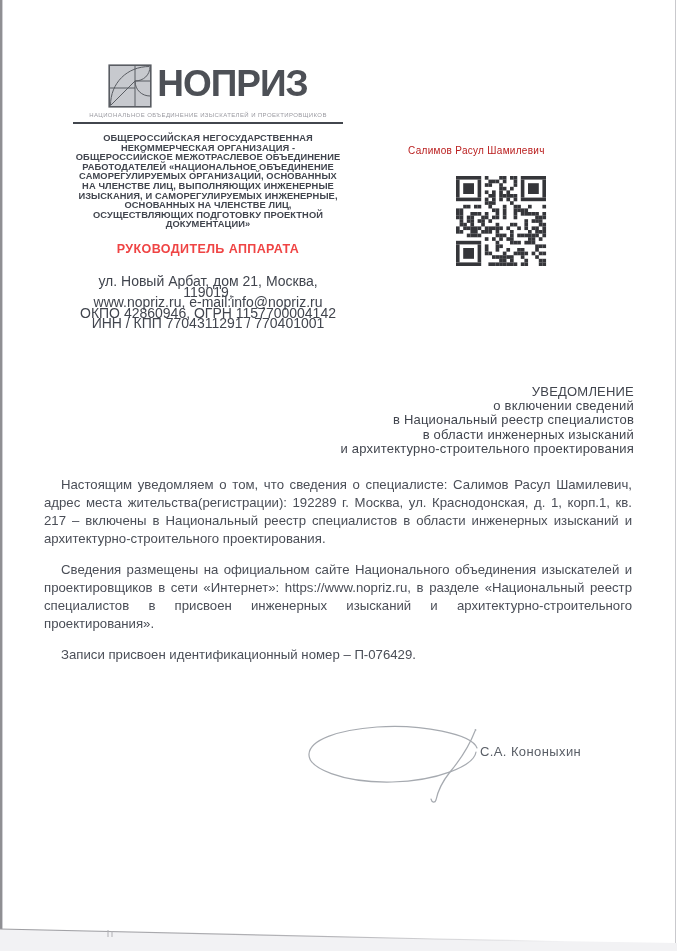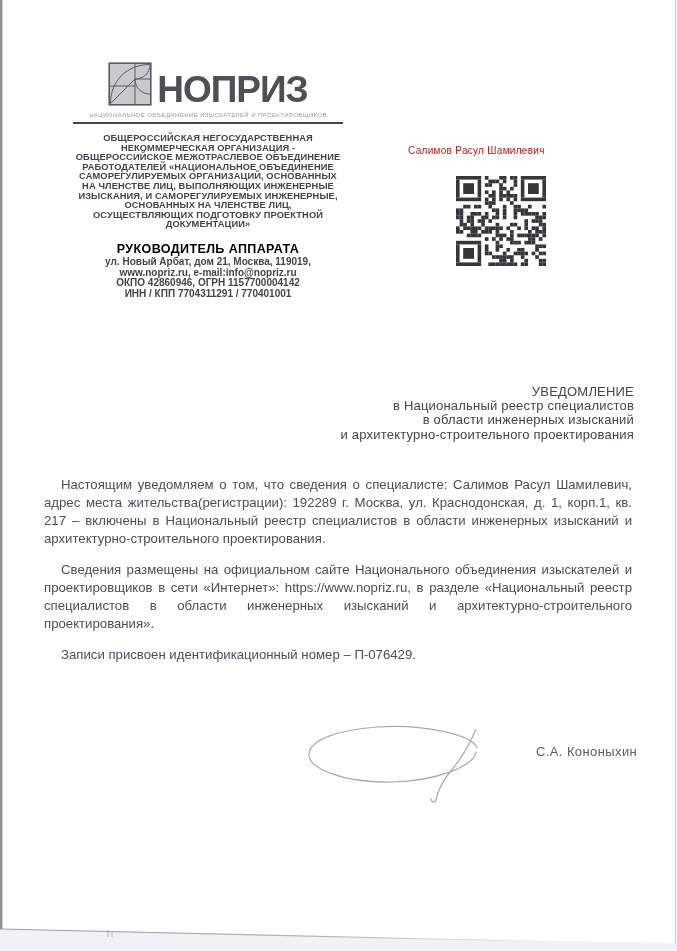--- a/index.html
+++ b/index.html
@@ -17,41 +17,41 @@
   }
 
   
   .edge-left  { position:absolute; left:0; top:0; width:2px; height:100%; background:#8f8f93; }
   .edge-left2 { position:absolute; left:2px; top:0; width:1px; height:100%; background:#cfcfd3; }
   .edge-right { position:absolute; right:1px; top:0; width:1px; height:100%; background:#c9c9cd; }
   .scan-bottom { position:absolute; left:0; top:922px; }
 
   
   .letterhead { position:absolute; left:73px; top:64px; width:270px; text-align:center; }
-  .logo-row { display:flex; justify-content:center; align-items:flex-end; gap:5px; height:46px; }
+  .logo-row { display:flex; justify-content:center; align-items:flex-start; gap:5px; height:46px; }
   .logo-mark { flex:0 0 auto; }
   .logo-text {
     font-size:37px; font-weight:bold; color:#4d5056;
     letter-spacing:-1px; line-height:40px;
   }
   .logo-tagline {
     margin-top:2px; font-size:6px; color:#9a9aa1;
     letter-spacing:0.4px; white-space:nowrap;
   }
   .lh-sep { height:2px; background:#42464d; margin-top:4px; }
   .association {
     margin-top:10px; font-size:9.3px; font-weight:bold;
     color:#41454e; line-height:9.6px; letter-spacing:0.1px;
   }
   .department {
     margin-top:12px; font-size:12.5px; font-weight:bold;
-    color:#000000; letter-spacing:0.4px;
+    color:#ef4444; letter-spacing:0.4px;
   }
   .contacts {
-    margin-top:1px; font-size:10px; font-weight:bold;
+    margin-top:20px; font-size:14px; font-weight:normal;
     color:#41454e; line-height:10.6px;
   }
 
   
   .recipient {
     position:absolute; left:408px; top:145px;
     font-size:10px; color:#b91c1c; letter-spacing:0.3px;
   }
   .qr { position:absolute; left:455px; top:176px; width:92px; height:90px; }
 
@@ -67,21 +67,21 @@
     position:absolute; left:44px; top:476px; width:588px;
     font-size:13.2px; line-height:18px; color:#4a4e57;
     text-align:justify;
   }
   .body-text p { text-indent:17px; margin-bottom:13px; }
   .body-text p:last-child { margin-bottom:0; }
 
   
   .signature-svg { position:absolute; left:302px; top:722px; }
   .signer {
-    position:absolute; left:536px; top:744px;
+    position:absolute; left:480px; top:744px;
     font-size:13px; color:#595e66; letter-spacing:0.4px;
   }
 </style>
 </head>
 <body>
 
 <div class="page">
 
   <div class="edge-left"></div>
   <div class="edge-left2"></div>
@@ -354,28 +354,29 @@
       <rect x="15" y="24" width="1.02" height="1.02" fill="#35363a"></rect>
       <rect x="16" y="24" width="1.02" height="1.02" fill="#35363a"></rect>
       <rect x="18" y="24" width="1.02" height="1.02" fill="#35363a"></rect>
       <rect x="19" y="24" width="1.02" height="1.02" fill="#35363a"></rect>
       <rect x="23" y="24" width="1.02" height="1.02" fill="#35363a"></rect>
       <rect x="24" y="24" width="1.02" height="1.02" fill="#35363a"></rect>
     </svg>
 
   <div class="doc-title">
       <div>УВЕДОМЛЕНИЕ</div>
+      <div>о включении сведений</div>
       <div>в Национальный реестр специалистов</div>
       <div>в области инженерных изысканий</div>
       <div>и архитектурно-строительного проектирования</div>
     </div>
 
   <div class="body-text">
     <p>Настоящим уведомляем о том, что сведения о специалисте: Салимов Расул Шамилевич, адрес места жительства(регистрации): 192289 г. Москва, ул. Краснодонская, д. 1, корп.1, кв. 217 – включены в Национальный реестр специалистов в области инженерных изысканий и архитектурно-строительного проектирования.</p>
-    <p>Сведения размещены на официальном сайте Национального объединения изыскателей и проектировщиков в сети «Интернет»: https://www.nopriz.ru, в разделе «Национальный реестр специалистов в области инженерных изысканий и архитектурно-строительного проектирования».</p>
+    <p>Сведения размещены на официальном сайте Национального объединения изыскателей и проектировщиков в сети «Интернет»: https://www.nopriz.ru, в разделе «Национальный реестр специалистов в присвоен инженерных изысканий и архитектурно-строительного проектирования».</p>
     <p>Записи присвоен идентификационный номер – П-076429.</p>
   </div>
 
   <svg class="signature-svg" width="180" height="84" viewBox="0 0 180 84">
     <g fill="none" stroke="#a6aab0" stroke-width="1.2" stroke-linecap="round">
       <path d="M175,26 C170,12 120,2 75,5 C35,8 8,18 7,32 C6,46 40,61 90,60 C135,59 172,44 174,30"></path>
       <path d="M173,9 C168,22 158,38 148,50 C140,60 136,68 134,78 C133,81 130,81 129,77"></path>
       <circle cx="173.5" cy="8" r="0.9" fill="#a6aab0" stroke="none"></circle>
     </g>
   </svg>

